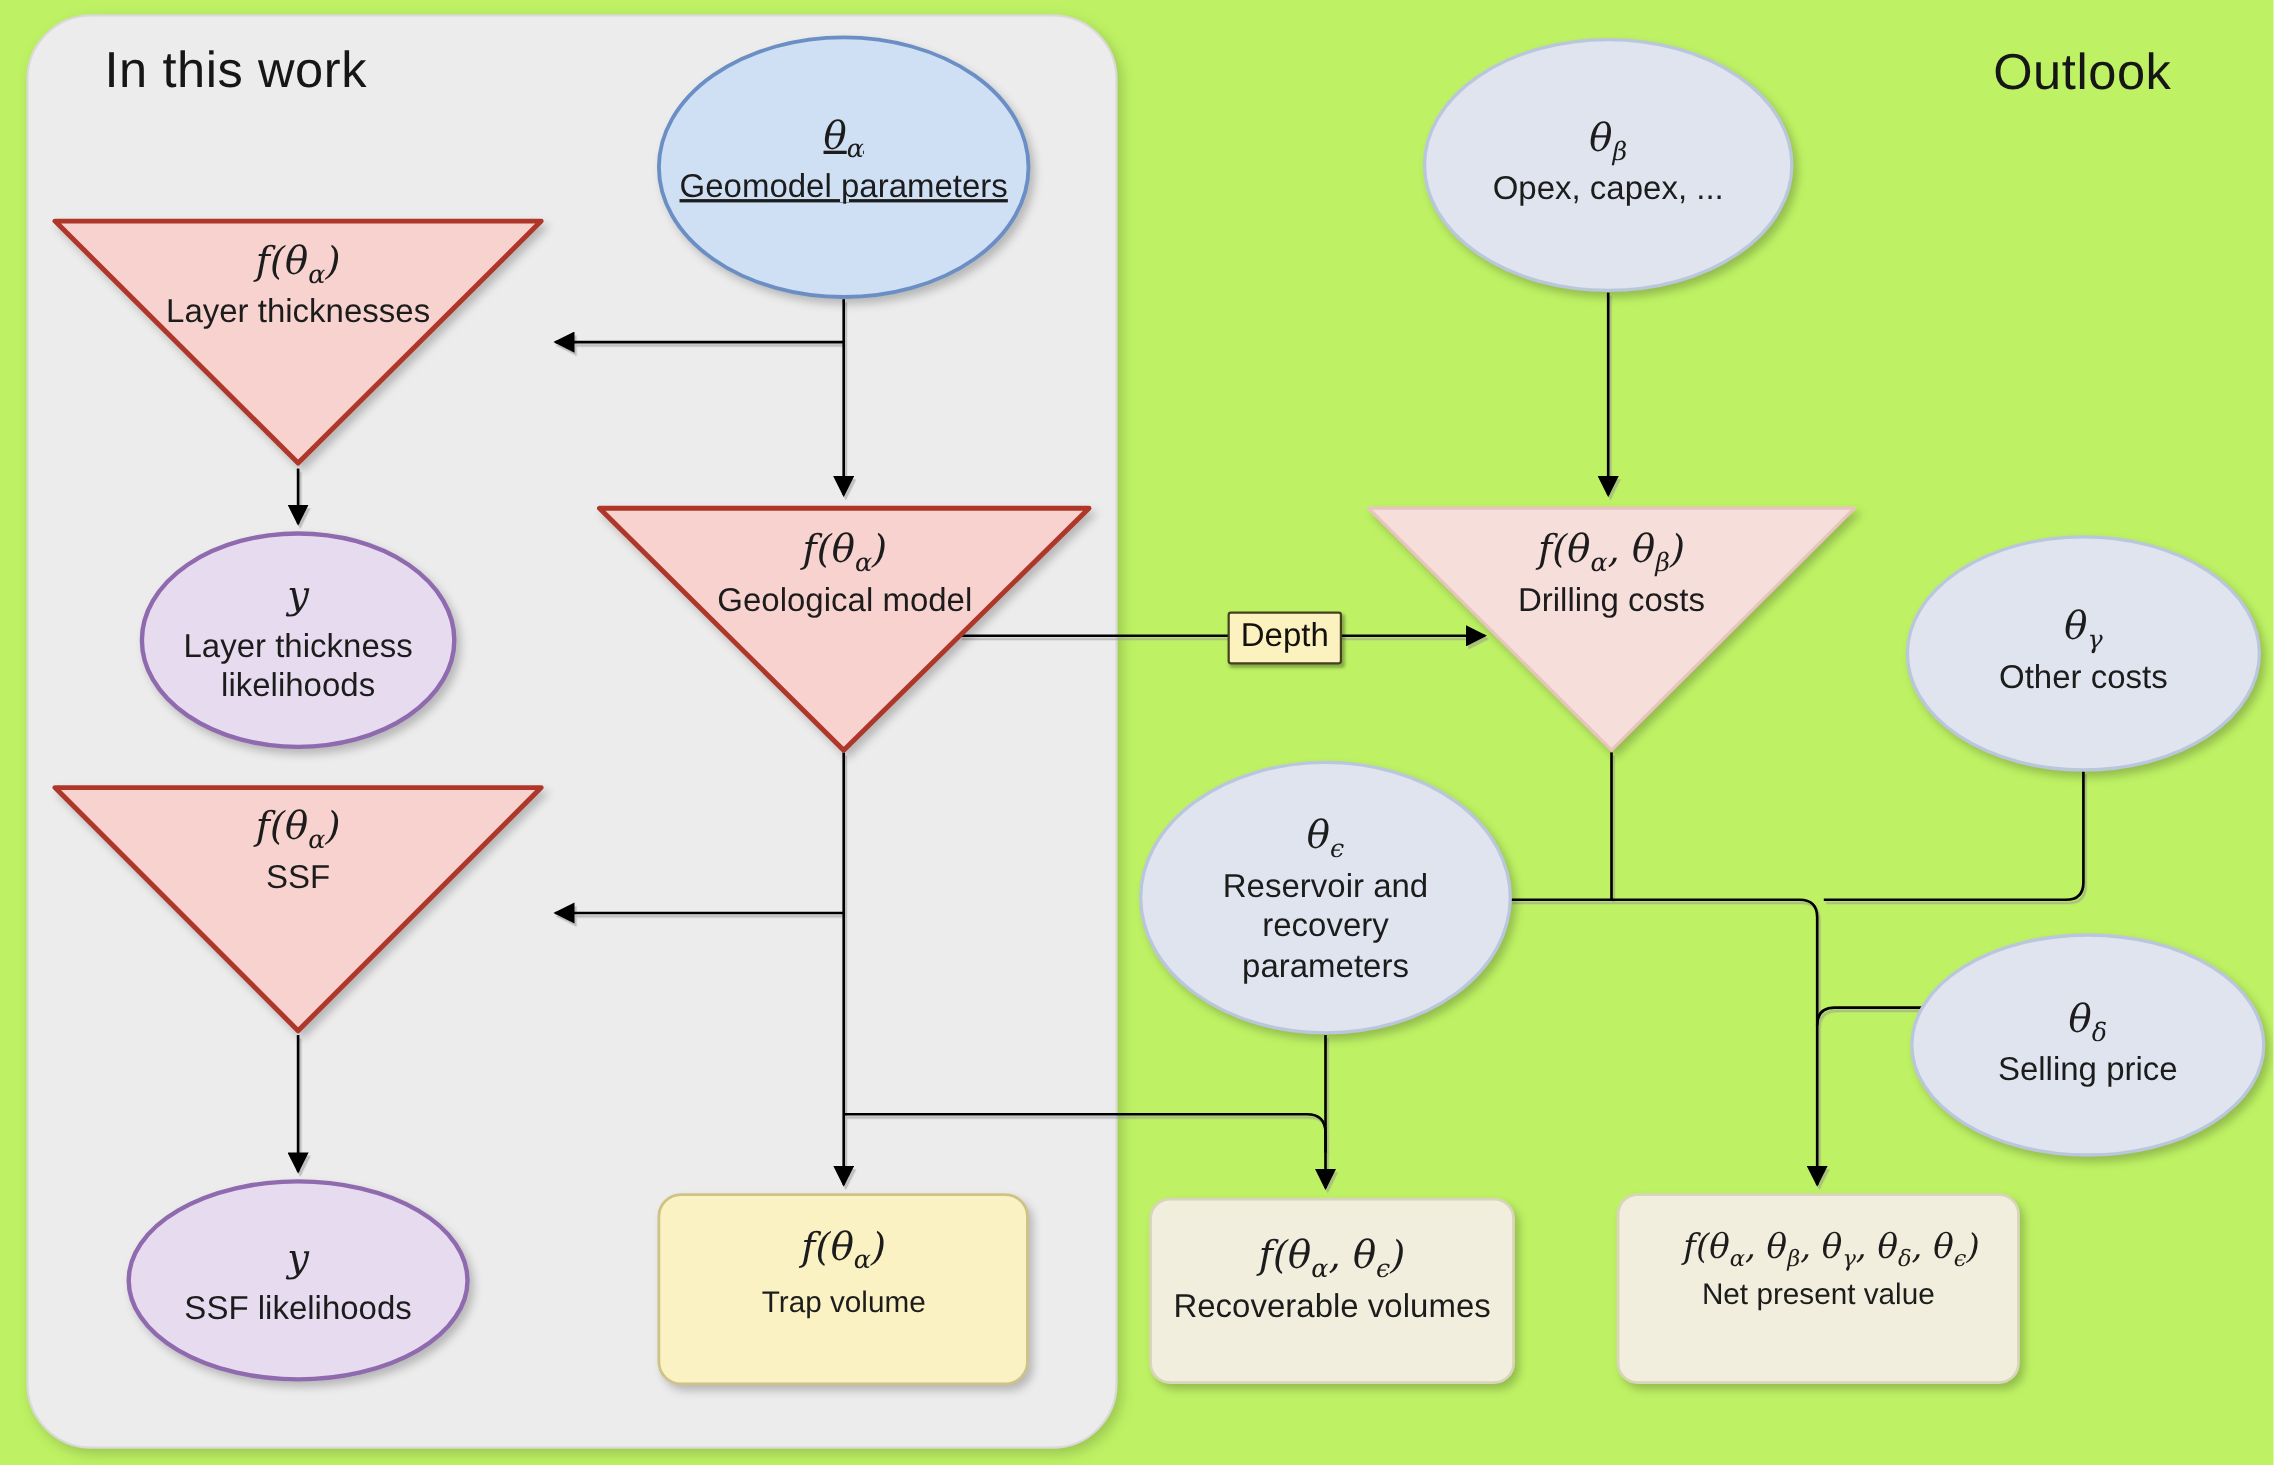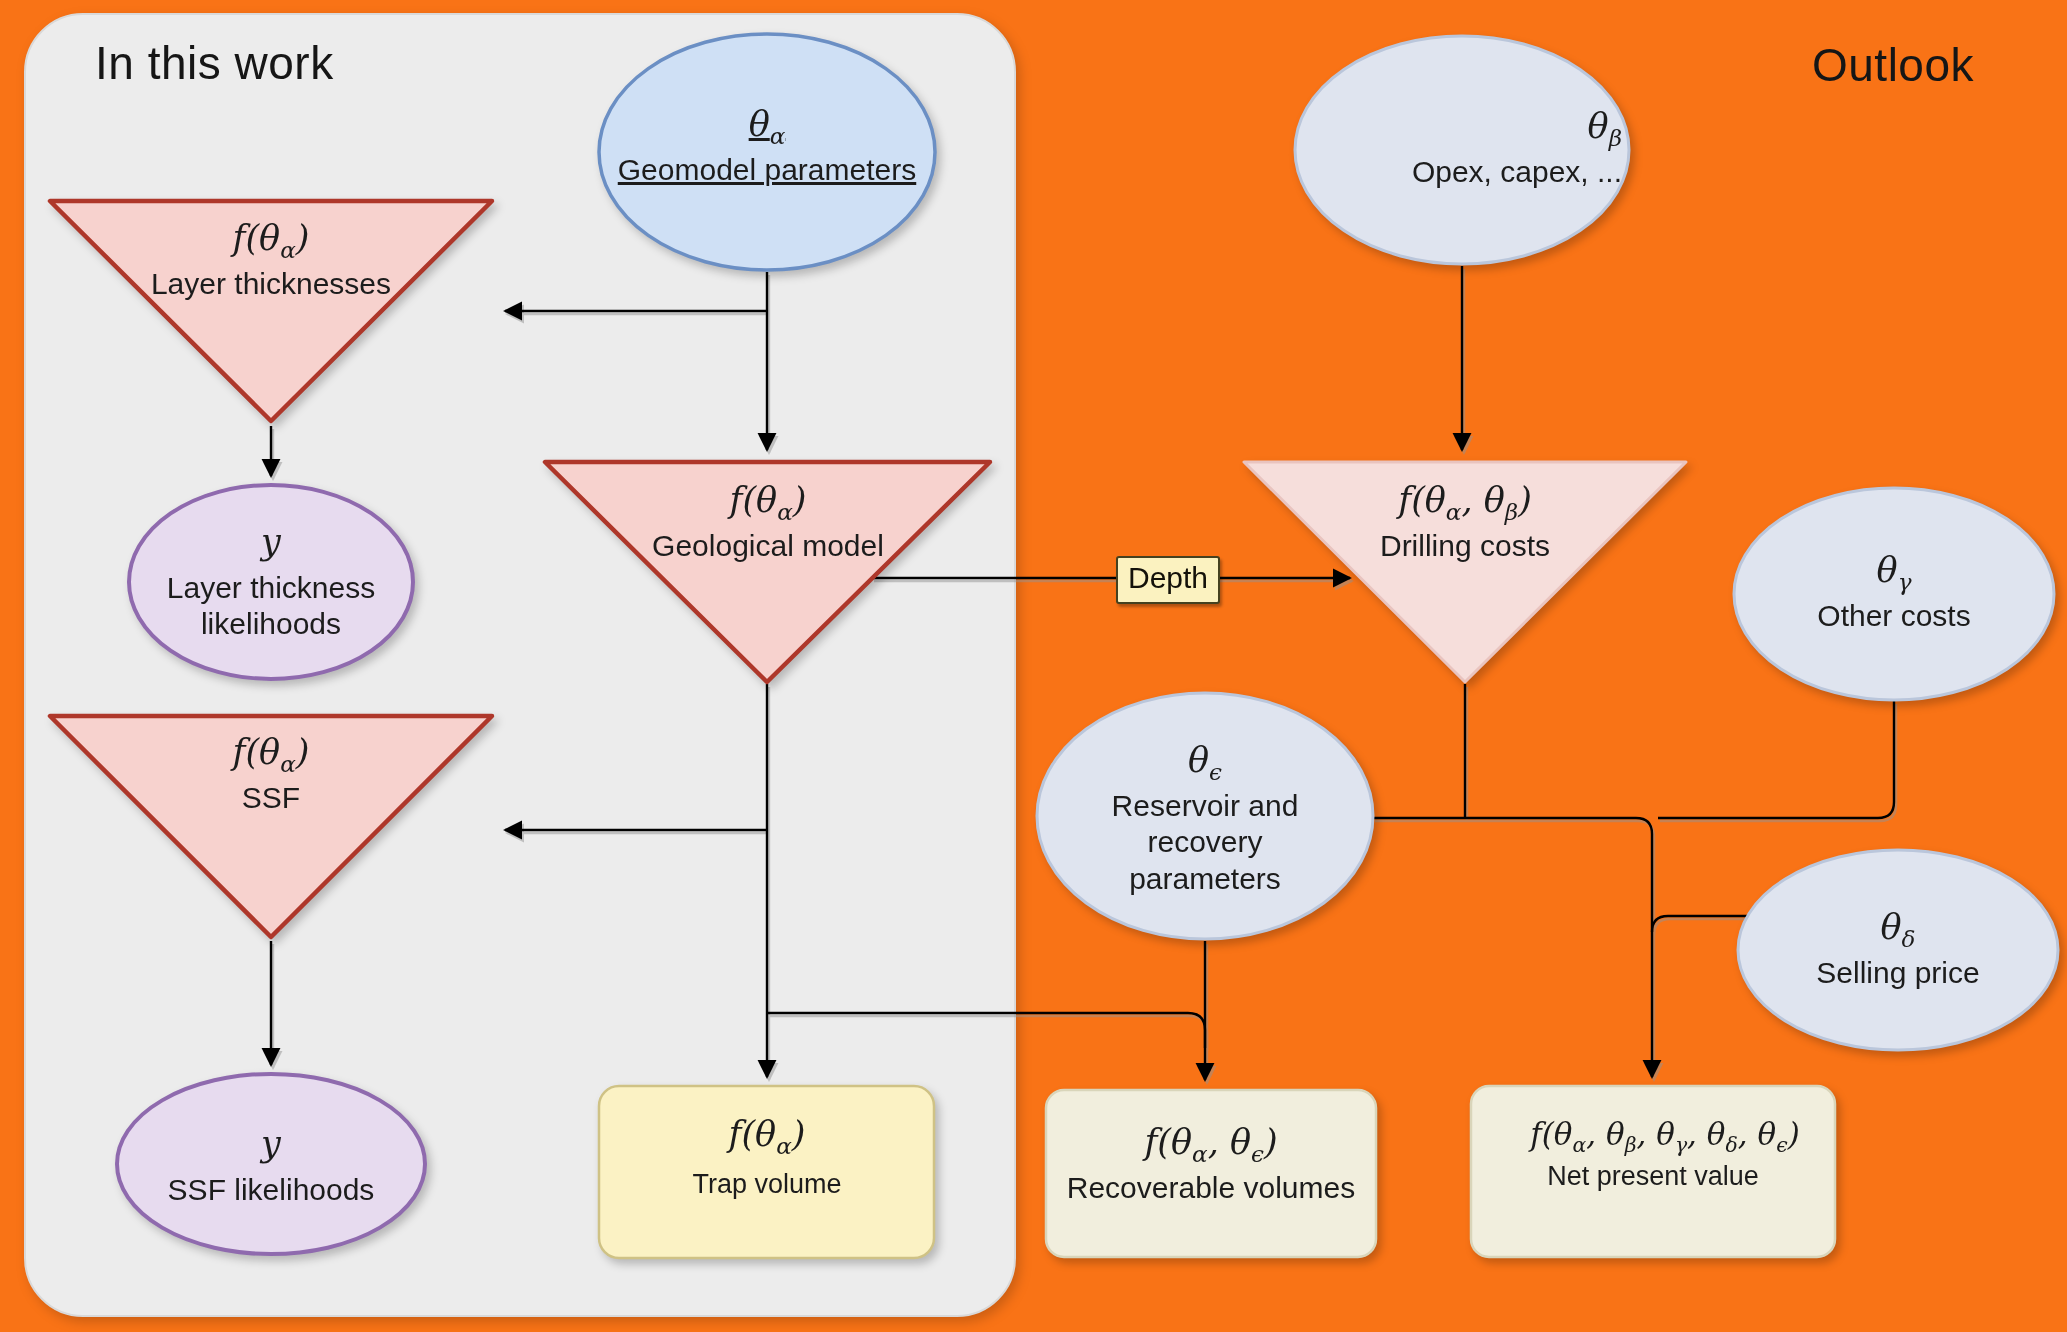--- a/index.html
+++ b/index.html
@@ -1,19 +1,19 @@
 <!DOCTYPE html>
 <html><head>
 <meta charset="utf-8">
 <style>
   * { margin:0; padding:0; box-sizing:border-box; }
   html,body { background:#ffffff; }
   body { font-family:"Liberation Sans", sans-serif; color:#1c1c1c; }
 
-  .canvas { position:relative; width:2067px; height:1332px; background:#f97316; overflow:hidden; }
+  .canvas { position:relative; width:2067px; height:1332px; background:#bef264; overflow:hidden; }
 
   svg.layer { position:absolute; left:0; top:0; width:2067px; height:1332px; }
 
   
   .panel     { fill:#ececec; stroke:#d9d9d9; stroke-width:2; filter:drop-shadow(4px 5px 6px rgba(0,0,0,0.18)); }
   .shape     { filter:drop-shadow(4px 5px 4px rgba(0,0,0,0.22)); }
   .ell-blue  { fill:#cfe0f5; stroke:#6b8fc4; stroke-width:3.5; }
   .ell-purple{ fill:#e7dbef; stroke:#8f6aae; stroke-width:4; }
   .ell-gray  { fill:#dfe4ef; stroke:#bac6db; stroke-width:3; }
   .tri-red   { fill:#f7d2ce; stroke:#ae372a; stroke-width:4.5; stroke-linejoin:round; }
@@ -119,21 +119,21 @@
     <div class="node-text">Geological model</div>
   </div>
 
   <div class="node-label" style="left:607px; top:1112px; width:320px;">
     <div class="math">f(θ<sub>α</sub>)</div>
     <div class="node-text big-text">Trap volume</div>
   </div>
 
   <div class="depth-tag">Depth</div>
 
-  <div class="node-label" style="left:1302px; top:104px; width:320px;text-align:right;">
+  <div class="node-label" style="left:1302px; top:104px; width:320px;">
     <div class="math">θ<sub>β</sub></div>
     <div class="node-text">Opex, capex, ...</div>
   </div>
 
   <div class="node-label" style="left:1285px; top:478px; width:360px;">
     <div class="math">f(θ<sub>α</sub>, θ<sub>β</sub>)</div>
     <div class="node-text">Drilling costs</div>
   </div>
 
   <div class="node-label" style="left:1734px; top:548px; width:320px;">

